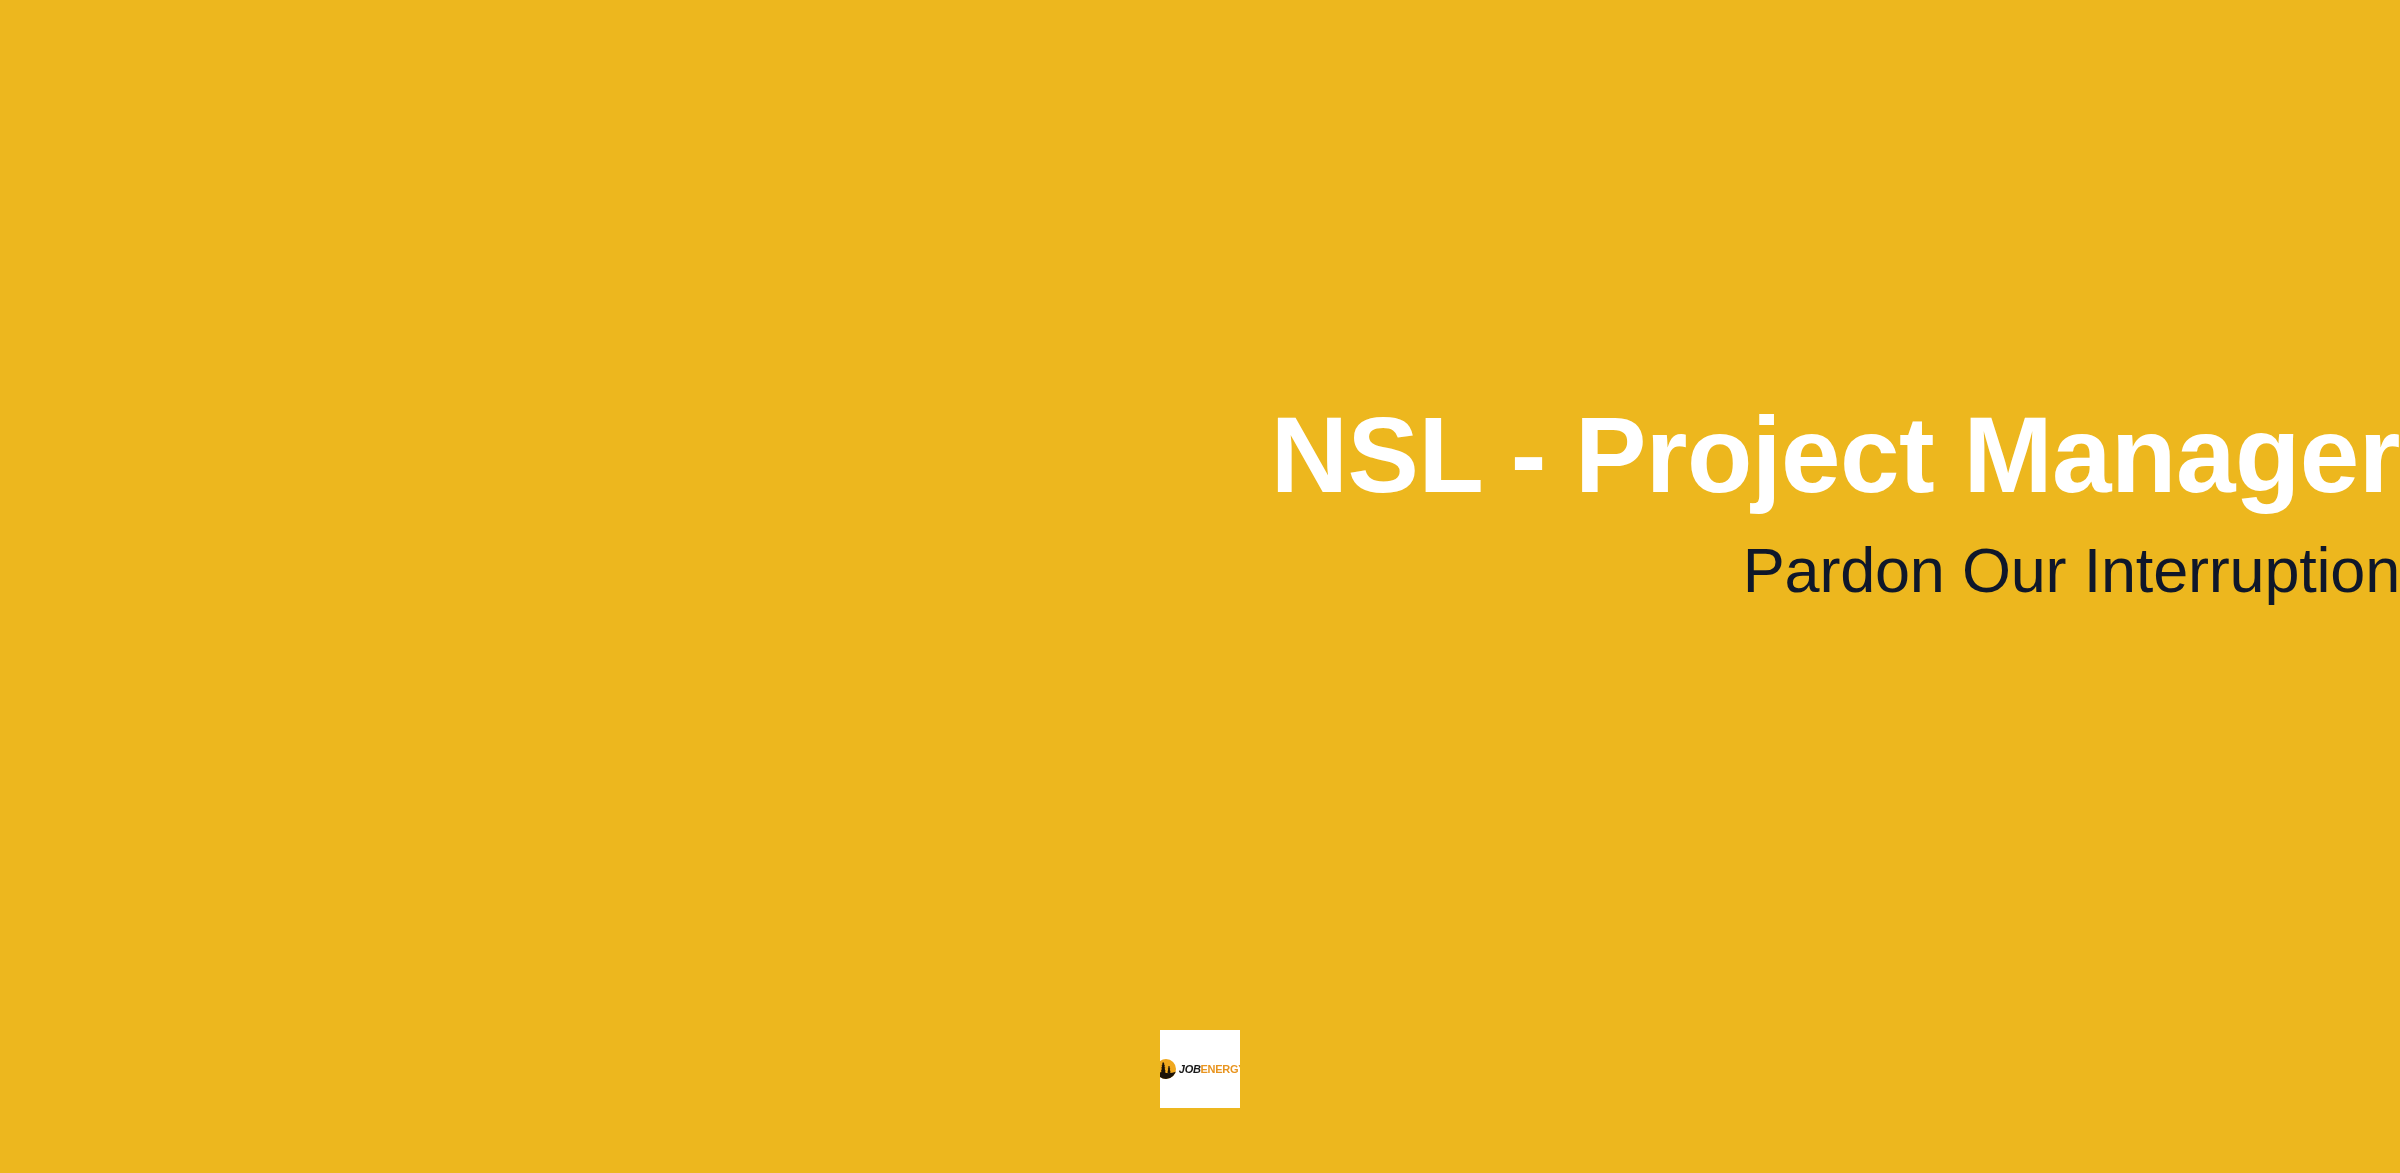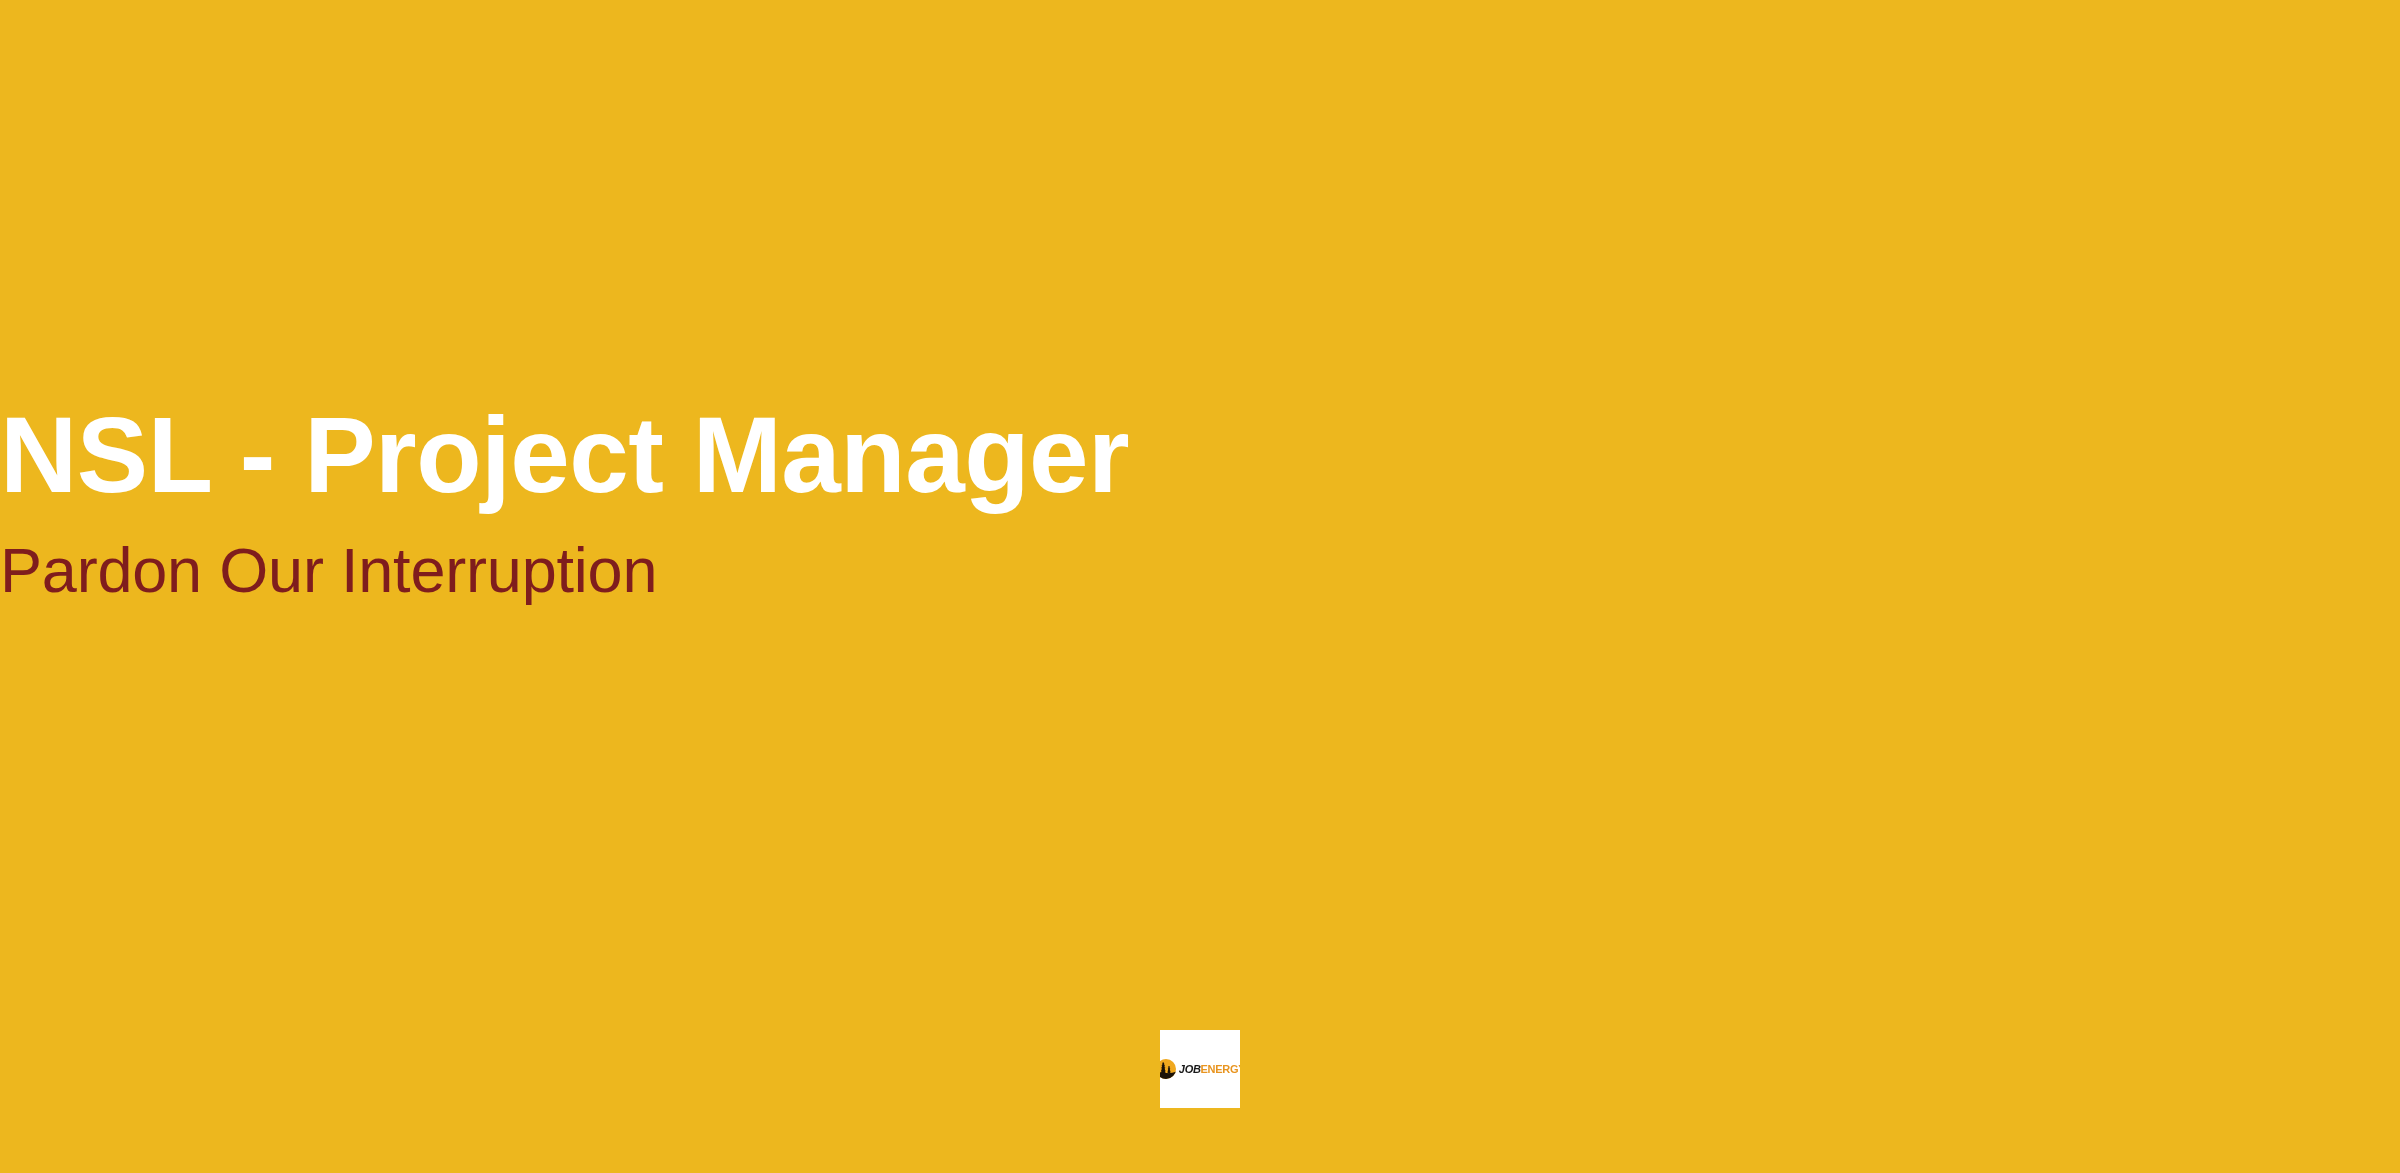--- a/index.html
+++ b/index.html
@@ -20,24 +20,24 @@
     position: relative;
     width: 2400px;
     height: 1173px;
     background: #edb71e;
     box-sizing: border-box;
   }
 
   
   .message-block {
     position: absolute;
-    left: 0;
+    left: 16px;
     right: 0;
     top: 396px;
-    text-align: left;
+    text-align: right;
   }
 
   .page-title {
     margin: 0;
     font-family: "Liberation Sans", sans-serif;
     font-size: 107px;
     font-weight: 700;
     line-height: 1.12;
     letter-spacing: -0.5px;
     color: #ffffff;
@@ -45,21 +45,21 @@
   }
 
   .page-subtitle {
     margin: 0;
     margin-top: 18px;
     font-family: "Liberation Sans", sans-serif;
     font-size: 63px;
     font-weight: 400;
     line-height: 1.16;
     letter-spacing: -0.2px;
-    color: #7f1d1d;
+    color: #0f172a;
     white-space: nowrap;
   }
 
   
   .brand-logo-card {
     position: absolute;
     left: 1160px;
     top: 1030px;
     width: 80px;
     height: 78px;

